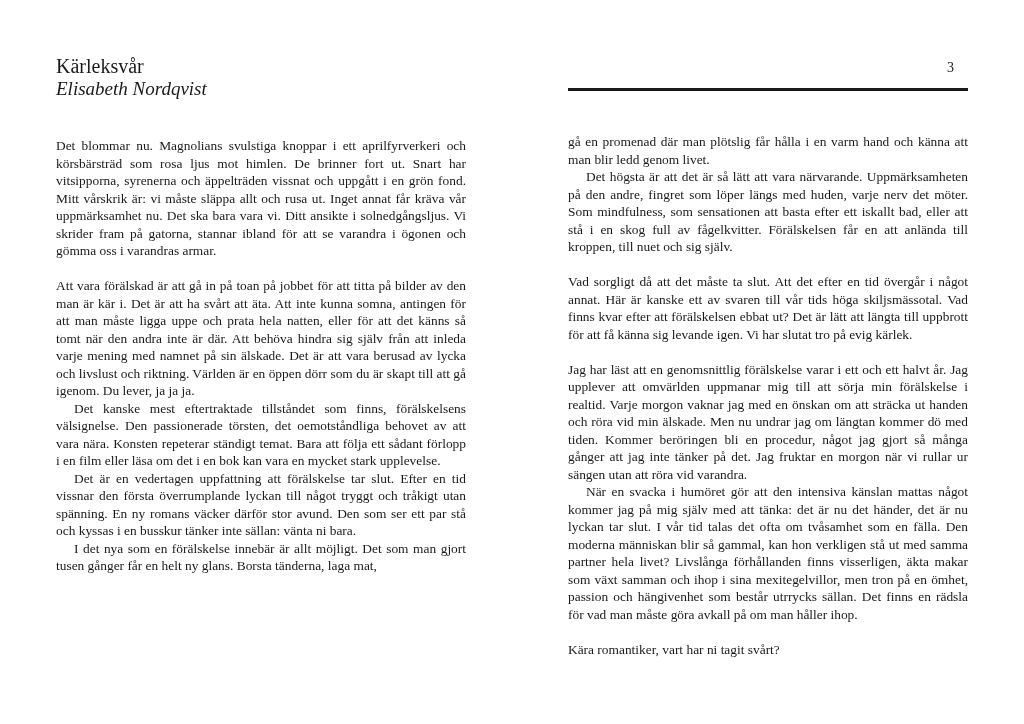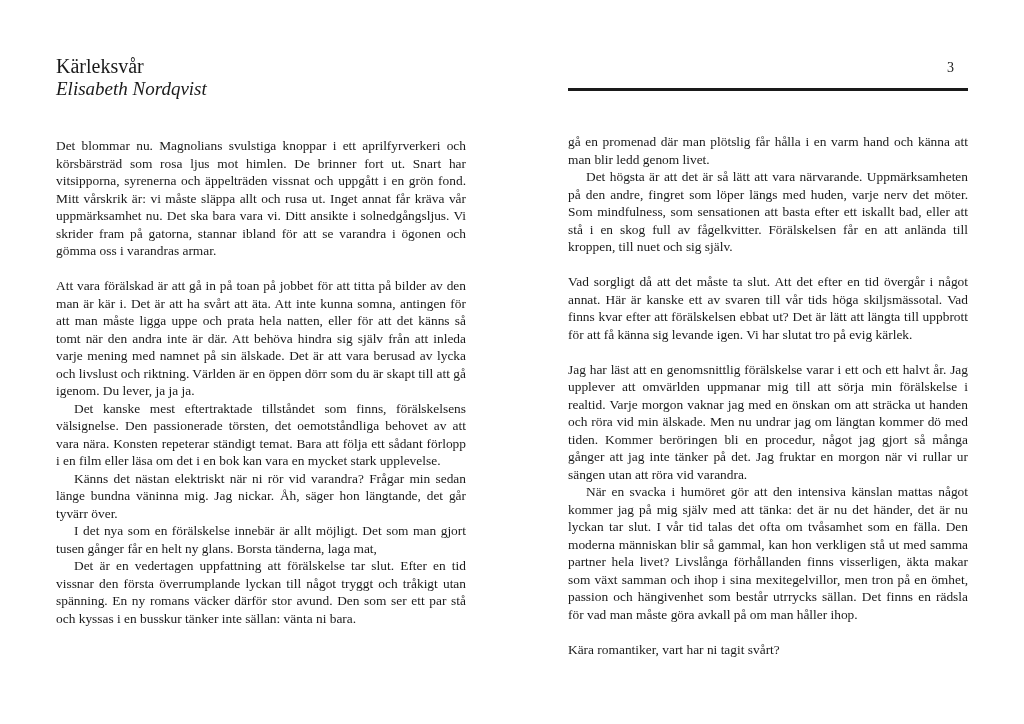--- a/index.html
+++ b/index.html
@@ -41,23 +41,22 @@
 <body>
 
 <div class="page left-page">
   <h1 class="title">Kärleksvår</h1>
   <div class="author">Elisabeth Nordqvist</div>
   <div class="body-text">
     <p class="no-indent">Det blommar nu. Magnolians svulstiga knoppar i ett aprilfyrverkeri och körsbärsträd som rosa ljus mot himlen. De brinner fort ut. Snart har vitsipporna, syrenerna och äppelträden vissnat och uppgått i en grön fond. Mitt vårskrik är: vi måste släppa allt och rusa ut. Inget annat får kräva vår uppmärksamhet nu. Det ska bara vara vi. Ditt ansikte i solnedgångsljus. Vi skrider fram på gatorna, stannar ibland för att se varandra i ögonen och gömma oss i varandras armar.</p>
     <div class="gap"></div>
     <p class="no-indent">Att vara förälskad är att gå in på toan på jobbet för att titta på bilder av den man är kär i. Det är att ha svårt att äta. Att inte kunna somna, antingen för att man måste ligga uppe och prata hela natten, eller för att det känns så tomt när den andra inte är där. Att behöva hindra sig själv från att inleda varje mening med namnet på sin älskade. Det är att vara berusad av lycka och livslust och riktning. Världen är en öppen dörr som du är skapt till att gå igenom. Du lever, ja ja ja.</p>
     <p>Det kanske mest eftertraktade tillståndet som finns, förälskelsens välsignelse. Den passionerade törsten, det oemotståndliga behovet av att vara nära. Konsten repeterar ständigt temat. Bara att följa ett sådant förlopp i en film eller läsa om det i en bok kan vara en mycket stark upplevelse.</p>
-    <p>Känns det nästan elektriskt när ni rör vid varandra? Frågar min sedan länge bundna väninna mig. Jag nickar. Åh, säger hon längtande, det går tyvärr över.</p>
+    <p>Det är en vedertagen uppfattning att förälskelse tar slut. Efter en tid vissnar den första överrumplande lyckan till något tryggt och tråkigt utan spänning. En ny romans väcker därför stor avund. Den som ser ett par stå och kyssas i en busskur tänker inte sällan: vänta ni bara.</p>
     <p>I det nya som en förälskelse innebär är allt möjligt. Det som man gjort tusen gånger får en helt ny glans. Borsta tänderna, laga mat,</p>
-    <p>Det är en vedertagen uppfattning att förälskelse tar slut. Efter en tid vissnar den första överrumplande lyckan till något tryggt och tråkigt utan spänning. En ny romans väcker därför stor avund. Den som ser ett par stå och kyssas i en busskur tänker inte sällan: vänta ni bara.</p>
   </div>
 </div>
 
 <div class="page right-page">
   <div class="page-number">3</div>
   <div class="rule"></div>
   <div class="body-text">
     <p class="no-indent">gå en promenad där man plötslig får hålla i en varm hand och känna att man blir ledd genom livet.</p>
     <p>Det högsta är att det är så lätt att vara närvarande. Uppmärksamheten på den andre, fingret som löper längs med huden, varje nerv det möter. Som mindfulness, som sensationen att basta efter ett iskallt bad, eller att stå i en skog full av fågelkvitter. Förälskelsen får en att anlända till kroppen, till nuet och sig själv.</p>
     <div class="gap"></div>

